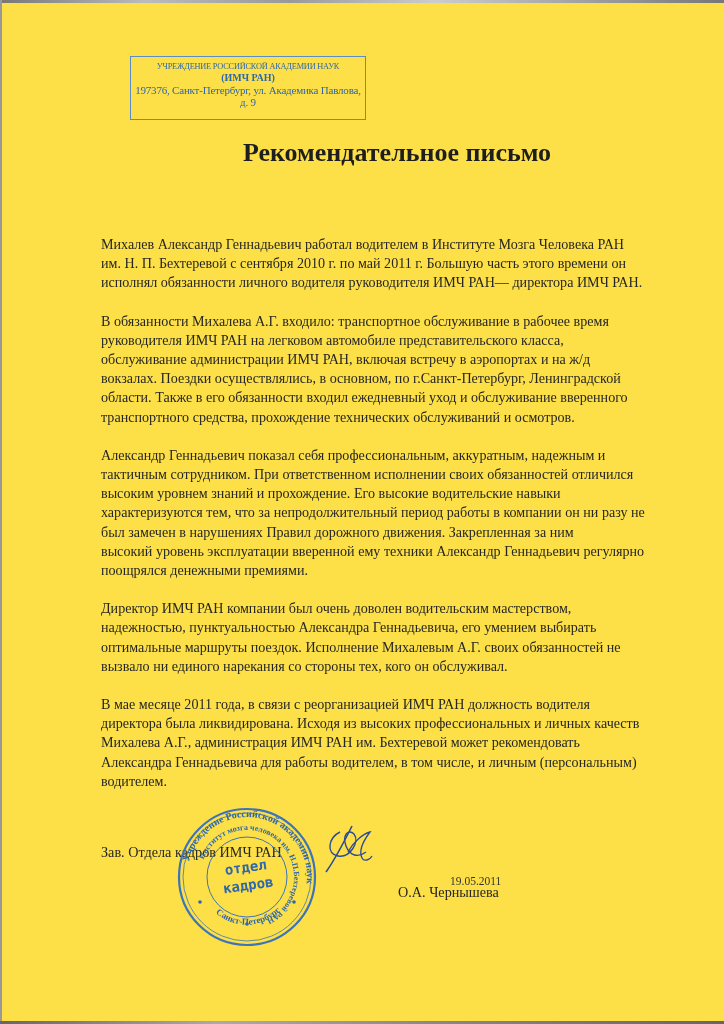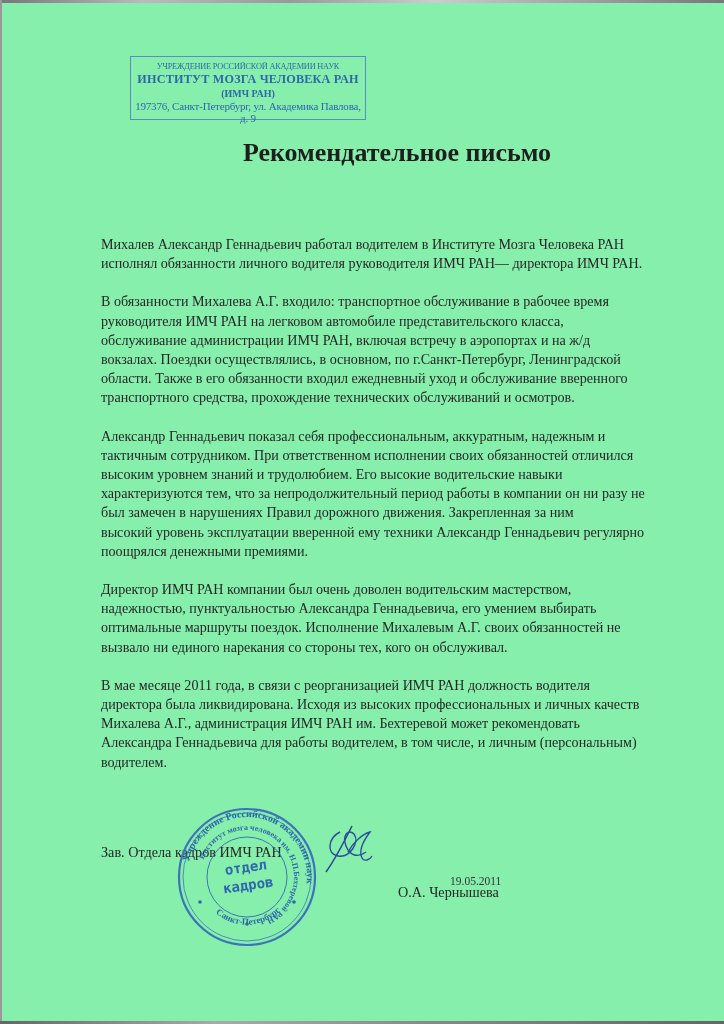--- a/index.html
+++ b/index.html
@@ -1,19 +1,19 @@
 <!DOCTYPE html>
 <html><head>
   <meta charset="utf-8">
   <style>
     html, body { margin: 0; padding: 0; background: #ffffff; }
     body { width: 724px; height: 1024px; position: relative; overflow: hidden; }
     .page {
       position: absolute; left: 0; top: 0; width: 724px; height: 1024px;
-      background: #86efac;
+      background: #fde047;
       font-family: "Liberation Serif", "DejaVu Serif", serif;
       color: #222;
     }
     .scan-edge-top { position: absolute; left: 0; top: 0; width: 724px; height: 3px; background: linear-gradient(to right, #777, #bbb 20%, #999 40%, #ccc 60%, #777); }
     .scan-edge-left { position: absolute; left: 0; top: 0; width: 2px; height: 1024px; background: #999; }
     .scan-edge-bottom { position: absolute; left: 0; bottom: 0; width: 724px; height: 3px; background: linear-gradient(to right, #666, #aaa 30%, #888 60%, #666); }
 
     .header-stamp {
       position: absolute; left: 130px; top: 56px; width: 236px; height: 64px;
       border: 1.5px solid #5a8dc6; box-sizing: border-box;
@@ -48,44 +48,44 @@
 </head>
 <body>
 
 <div class="page">
   <div class="scan-edge-top"></div>
   <div class="scan-edge-left"></div>
   <div class="scan-edge-bottom"></div>
 
   <div class="header-stamp">
     <div class="hs-line1">УЧРЕЖДЕНИЕ РОССИЙСКОЙ АКАДЕМИИ НАУК</div>
-    <div class="hs-line2">ИНСТИТУТ МОЗГА ЧЕЛОВЕКА РАН</div>
     <div class="hs-line3">(ИМЧ РАН)</div>
     <div class="hs-line4">197376, Санкт-Петербург, ул. Академика Павлова, д. 9</div>
   </div>
 
   <div class="title">Рекомендательное письмо</div>
 
   <div class="body-text">
     <p class="para">
       <span class="line">Михалев Александр Геннадьевич работал водителем в Институте Мозга Человека РАН</span>
+      <span class="line">им. Н. П. Бехтеревой с сентября 2010 г. по май 2011 г. Большую часть этого времени он</span>
       <span class="line">исполнял обязанности личного водителя руководителя ИМЧ РАН— директора ИМЧ РАН.</span>
     </p>
     <p class="para">
       <span class="line">В обязанности Михалева А.Г. входило: транспортное обслуживание в рабочее время</span>
       <span class="line">руководителя ИМЧ РАН на легковом автомобиле представительского класса,</span>
       <span class="line">обслуживание администрации ИМЧ РАН, включая встречу в аэропортах и на ж/д</span>
       <span class="line">вокзалах. Поездки осуществлялись, в основном, по г.Санкт-Петербург, Ленинградской</span>
       <span class="line">области. Также в его обязанности входил ежедневный уход и обслуживание вверенного</span>
       <span class="line">транспортного средства, прохождение технических обслуживаний и осмотров.</span>
     </p>
     <p class="para">
       <span class="line">Александр Геннадьевич показал себя профессиональным, аккуратным, надежным и</span>
       <span class="line">тактичным сотрудником. При  ответственном исполнении своих обязанностей отличился</span>
-      <span class="line">высоким уровнем знаний и трудолюбием. Его высокие водительские навыки</span>
+      <span class="line">высоким уровнем знаний и прохождение. Его высокие водительские навыки</span>
       <span class="line">характеризуются тем, что за непродолжительный период работы в компании он ни разу не</span>
       <span class="line">был замечен в нарушениях Правил дорожного движения. Закрепленная за ним</span>
       <span class="line">высокий уровень эксплуатации вверенной ему техники Александр Геннадьевич регулярно</span>
       <span class="line">поощрялся денежными премиями.</span>
     </p>
     <p class="para">
       <span class="line">Директор ИМЧ  РАН компании был очень доволен водительским мастерством,</span>
       <span class="line">надежностью, пунктуальностью Александра Геннадьевича, его умением выбирать</span>
       <span class="line">оптимальные маршруты поездок. Исполнение Михалевым А.Г. своих обязанностей не</span>
       <span class="line">вызвало ни единого нарекания со стороны тех, кого он обслуживал.</span>

